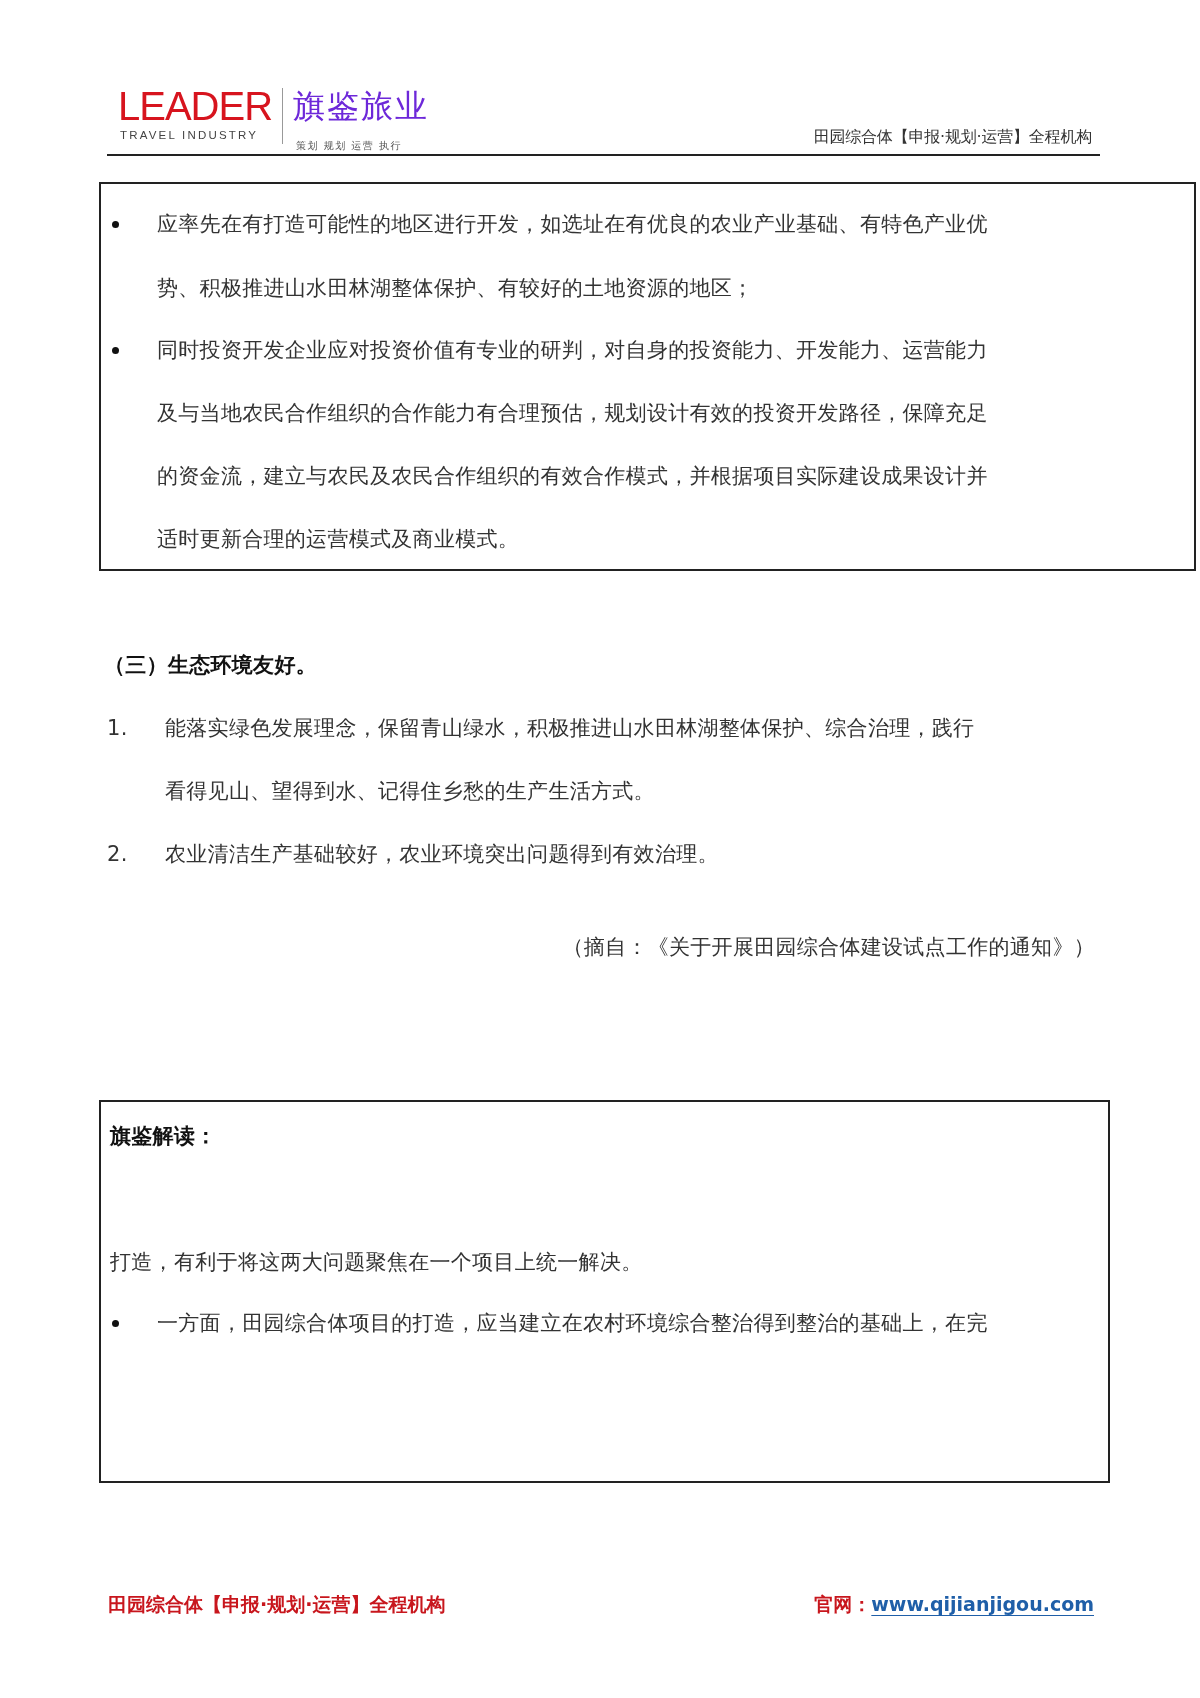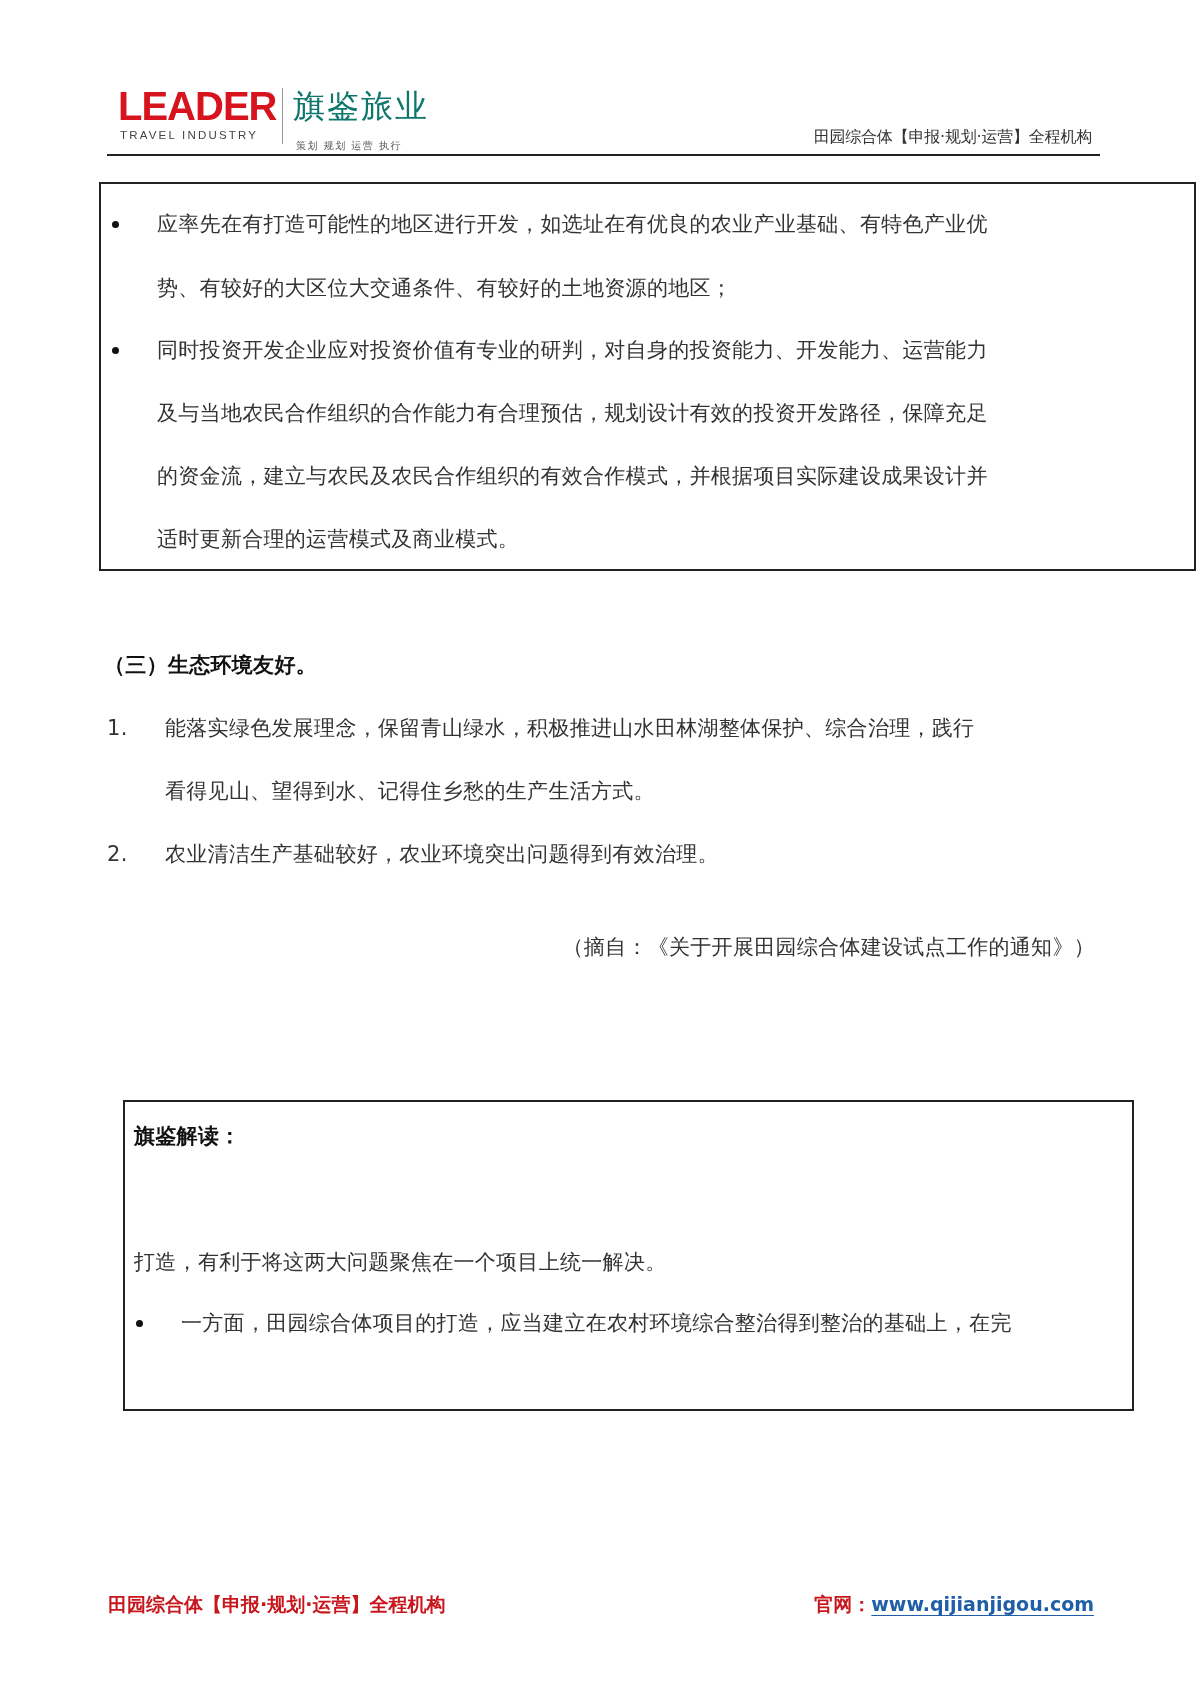--- a/index.html
+++ b/index.html
@@ -1,29 +1,29 @@
 <!DOCTYPE html>
 <html><head>
   <meta charset="utf-8">
   <style>
     html, body { margin: 0; padding: 0; background: #ffffff; }
     body { width: 1200px; height: 1698px; position: relative; font-family: "DejaVu Sans", "Liberation Sans", sans-serif; color: #333333; overflow: hidden; }
     .abs { position: absolute; }
     
-    .logo-leader { left: 118px; top: 86px; font-family: "Liberation Sans", sans-serif; font-weight: bold; font-size: 40px; color: #d7141e; letter-spacing: -1px; line-height: 40px; }
+    .logo-leader { left: 118px; top: 86px; font-family: "Liberation Sans", sans-serif; font-weight: normal; font-size: 40px; color: #d7141e; letter-spacing: -1px; line-height: 40px; }
     .logo-sub { left: 120px; top: 129px; font-family: "Liberation Sans", sans-serif; font-size: 11.5px; color: #444; letter-spacing: 2.2px; line-height: 12px; }
     .logo-divider { left: 282px; top: 88px; width: 1px; height: 56px; background: #999; }
-    .logo-cn { left: 293px; top: 88px; font-size: 32px; color: #0f766e; letter-spacing: 2px; line-height: 36px; }
+    .logo-cn { left: 293px; top: 88px; font-size: 32px; color: #6d28d9; letter-spacing: 2px; line-height: 36px; }
     .logo-cn-sub { left: 296px; top: 140px; font-size: 10px; color: #555; letter-spacing: 1.5px; line-height: 12px; }
     .header-right { right: 108px; top: 127px; font-size: 16px; color: #333; line-height: 20px; letter-spacing: -0.2px; }
     .header-rule { left: 107px; top: 154px; width: 993px; height: 2px; background: #222; }
     
     .box { border: 2px solid #222; box-sizing: border-box; }
     .box1 { left: 99px; top: 182px; width: 1097px; height: 389px; text-align: center; }
-    .box2 { left: 99px; top: 1100px; width: 1011px; height: 311px; margin-left: 24px; }
+    .box2 { left: 99px; top: 1100px; width: 1011px; height: 383px; }
     .line { position: absolute; font-size: 21px; line-height: 28px; color: #333; white-space: nowrap; letter-spacing: 0.3px; }
     .bullet { position: absolute; width: 7px; height: 7px; border-radius: 50%; background: #111; }
     .bold { font-weight: bold; color: #111; }
     .kw { font-weight: bold; color: #111; display: inline-block; border-bottom: 2px solid #222; padding: 0 4px 0 2px; line-height: 26px; }
     .footer-left { left: 108px; top: 1592px; font-size: 19px; font-weight: bold; color: #c8161d; line-height: 24px; }
     .footer-right { right: 106px; top: 1592px; font-size: 19px; font-weight: bold; color: #c8161d; line-height: 24px; }
     .footer-link { color: #1f5fa8; text-decoration: underline; text-decoration-color: #1f5fa8; text-underline-offset: 4px; margin-top: 27px; }
   </style>
 </head>
 <body>
@@ -32,21 +32,21 @@
 <div class="abs logo-sub">TRAVEL INDUSTRY</div>
 <div class="abs logo-divider"></div>
 <div class="abs logo-cn">旗鉴旅业</div>
 <div class="abs logo-cn-sub">策划 规划 运营 执行</div>
 <div class="abs header-right">田园综合体【申报·规划·运营】全程机构</div>
 <div class="abs header-rule"></div>
 
 <div class="abs box box1">
   <span class="bullet" style="left:11px; top:37px;"></span>
   <div class="line" style="left:56px; top:26px;">应率先在有打造可能性的地区进行开发，如选址在有优良的农业产业基础、有特色产业优</div>
-  <div class="line" style="left:56px; top:90px;">势、有较好的大区位大交通条件、有较好的土地资源的地区；</div>
+  <div class="line" style="left:56px; top:90px;">势、积极推进山水田林湖整体保护、有较好的土地资源的地区；</div>
 
   <span class="bullet" style="left:11px; top:163px;"></span>
   <div class="line" style="left:56px; top:152px;">同时投资开发企业应对投资价值有专业的研判，对自身的投资能力、开发能力、运营能力</div>
   <div class="line" style="left:56px; top:215px;">及与当地农民合作组织的合作能力有合理预估，规划设计有效的投资开发路径，保障充足</div>
   <div class="line" style="left:56px; top:278px;">的资金流，建立与农民及农民合作组织的有效合作模式，并根据项目实际建设成果设计并</div>
   <div class="line" style="left:56px; top:341px;">适时更新合理的运营模式及商业模式。</div>
 </div>
 
 <div class="line bold" style="left:104px; top:651px;">（三）生态环境友好。</div>
 

